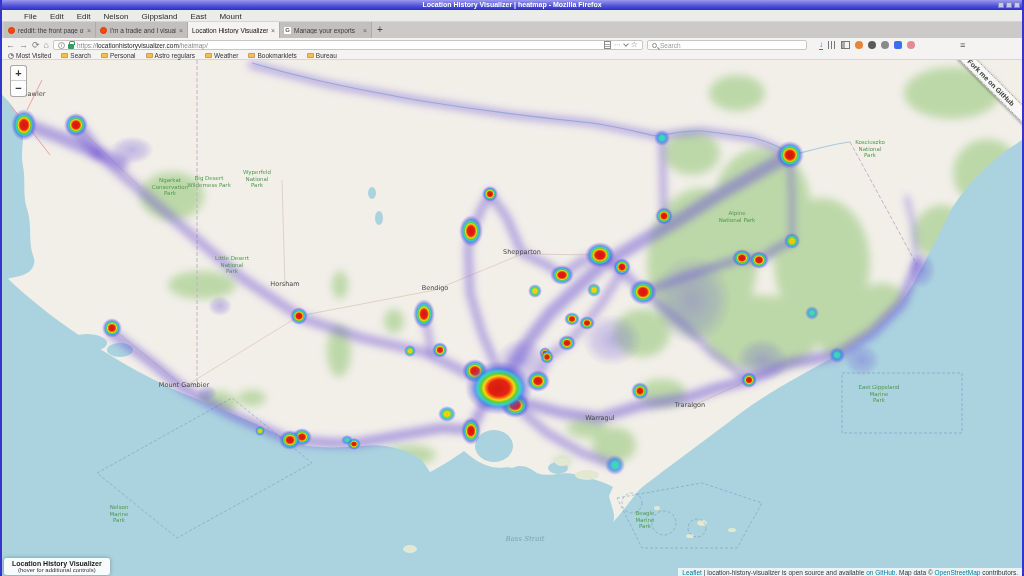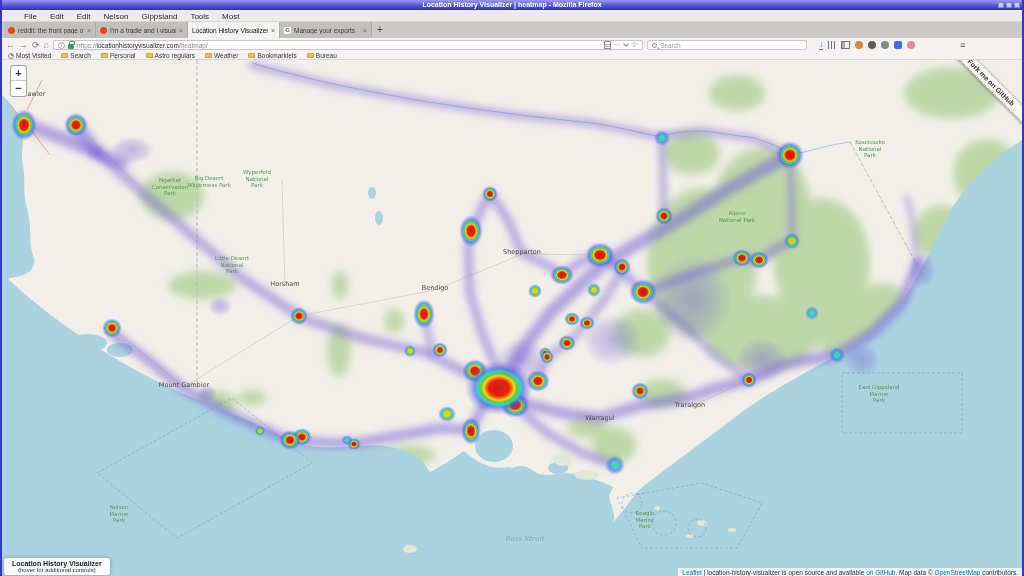--- a/index.html
+++ b/index.html
@@ -99,22 +99,22 @@
       <span class="win-btn"></span>
     </span>
   </div>
 
   <div class="menubar">
     <span>File</span>
     <span>Edit</span>
     <span>Edit</span>
     <span>Nelson</span>
     <span>Gippsland</span>
-    <span>Tools</span>
-    <span>Most</span>
+    <span>East</span>
+    <span>Mount</span>
   </div>
 
   <div class="tabbar">
     <div class="tab">
       <span class="favicon reddit"></span>
       <span class="tab-title">reddit: the front page of</span>
       <span class="tab-close">×</span>
     </div>
     <div class="tab">
       <span class="favicon reddit"></span>

